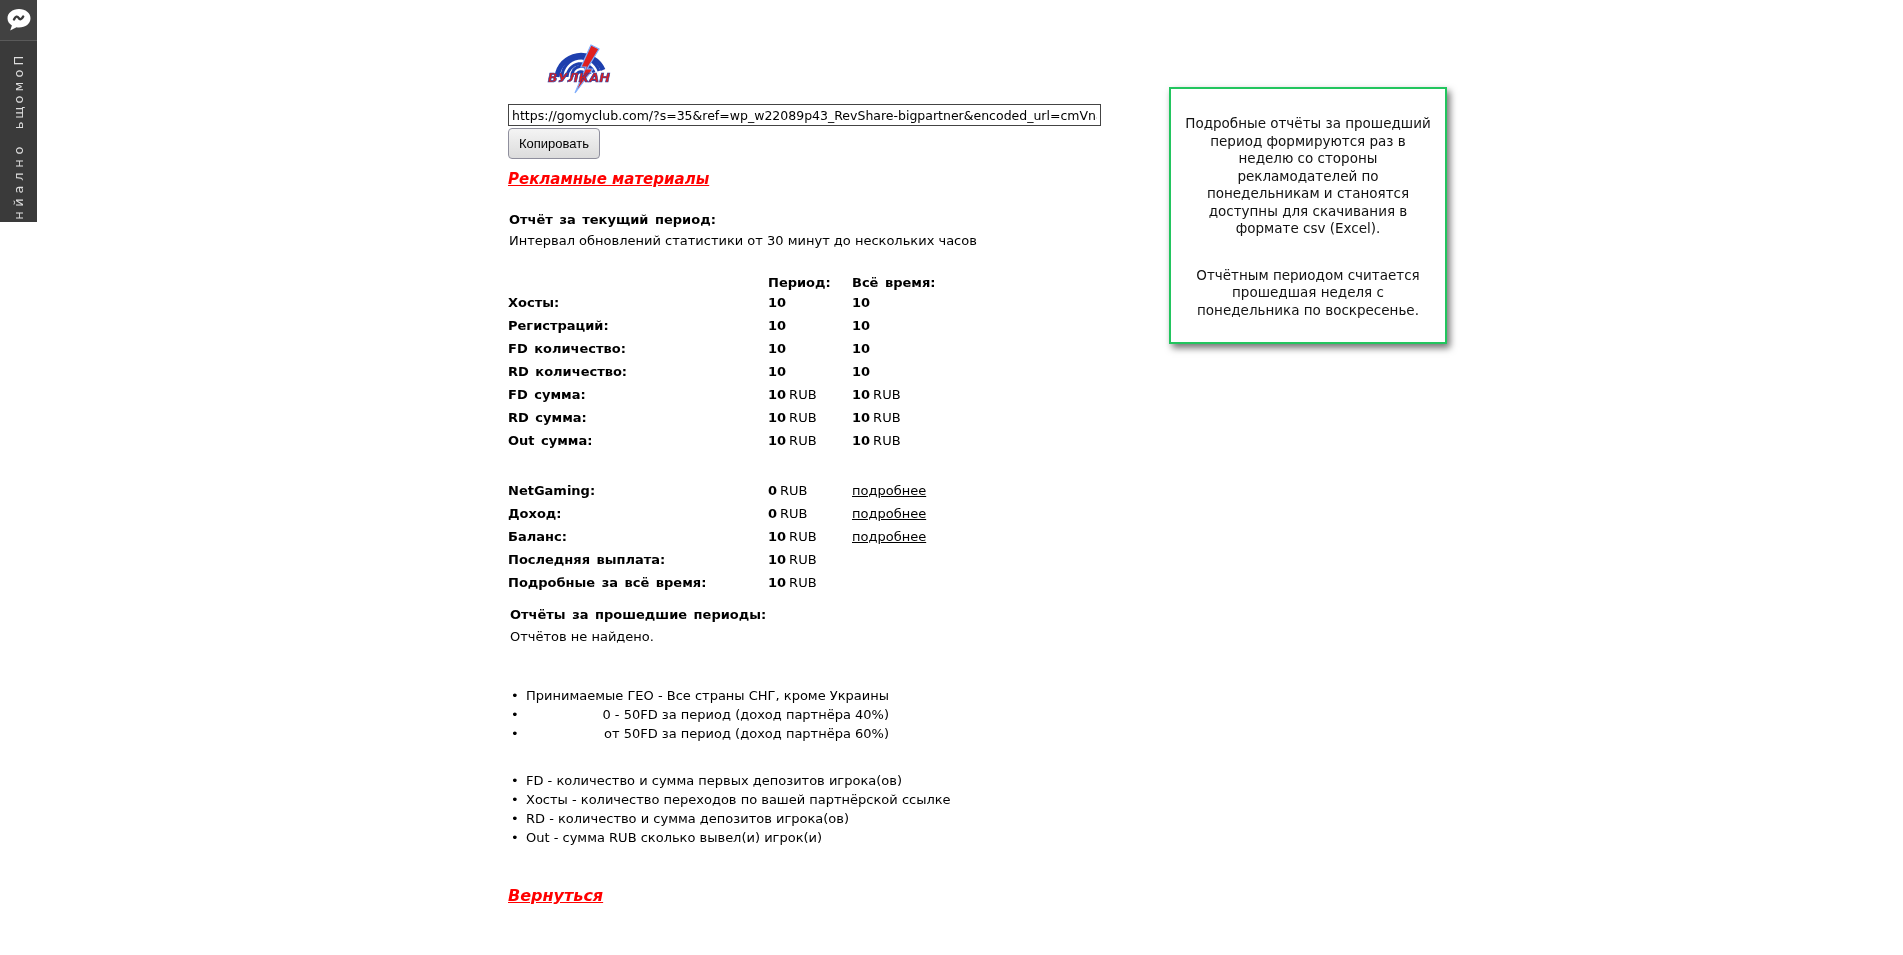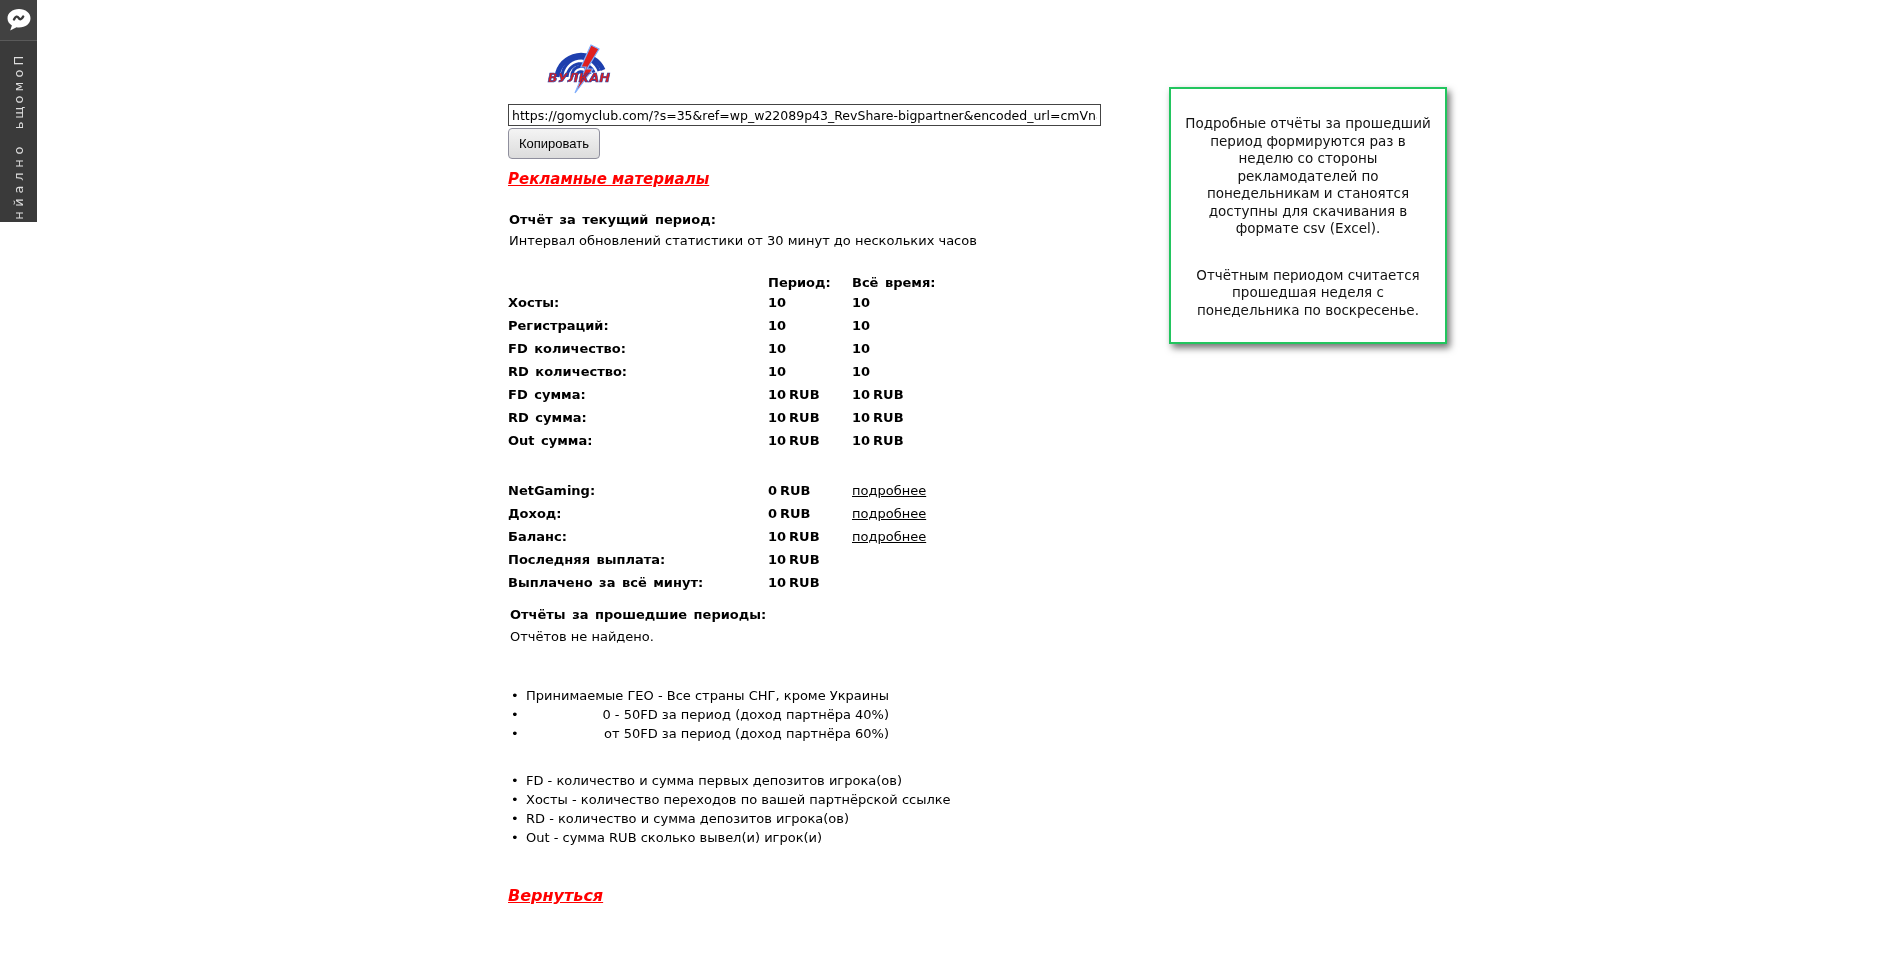--- a/index.html
+++ b/index.html
@@ -61,21 +61,21 @@
   
   .stats-table { left:508px; top:275px; width:520px; }
   .trow { display:flex; height:23px; align-items:flex-start; }
   .trow.hdr-row { height:20px; }
   .tcell { flex:none; }
   .c1 { width:260px; font-weight:bold; word-spacing:2px; }
   .c2 { width:84px; }
   .c3 { width:160px; }
   .hdr { font-weight:bold; word-spacing:2px; }
   .num { font-weight:bold; }
-  .unit { font-weight:bold; margin-left:3px; }
+  .unit { font-weight:normal; margin-left:3px; }
   .t-spacer { height:27px; }
   a.more { color:#000; text-decoration:underline; font-weight:normal; cursor:pointer; }
   a.more:empty { display:none; }
 
   
   .bullets { list-style:none; }
   .bullets li { line-height:19px; font-size:13px; padding-left:18px; position:relative; }
   .bullets li::before { content:"•"; position:absolute; left:3px; font-size:13px; }
   .terms    { left:508px; top:686px;text-align:right; }
   .glossary { left:508px; top:771px; }
@@ -198,21 +198,21 @@
     <div class="tcell c1">Баланс:</div>
     <div class="tcell c2"><span class="num">10</span><span class="unit">RUB</span></div>
     <div class="tcell c3"><a class="more">подробнее</a></div>
   </div>
   <div class="trow">
     <div class="tcell c1">Последняя выплата:</div>
     <div class="tcell c2"><span class="num">10</span><span class="unit">RUB</span></div>
     <div class="tcell c3"></div>
   </div>
   <div class="trow">
-    <div class="tcell c1">Выплачено за всё минут:</div>
+    <div class="tcell c1">Подробные за всё время:</div>
     <div class="tcell c2"><span class="num">10</span><span class="unit">RUB</span></div>
     <div class="tcell c3"></div>
   </div>
 </div>
 
 <div class="abs past-title">Отчёты за прошедшие периоды:</div>
 <div class="abs past-empty">Отчётов не найдено.</div>
 
 <ul class="abs bullets terms">
   <li>Принимаемые ГЕО - Все страны СНГ, кроме Украины</li>

